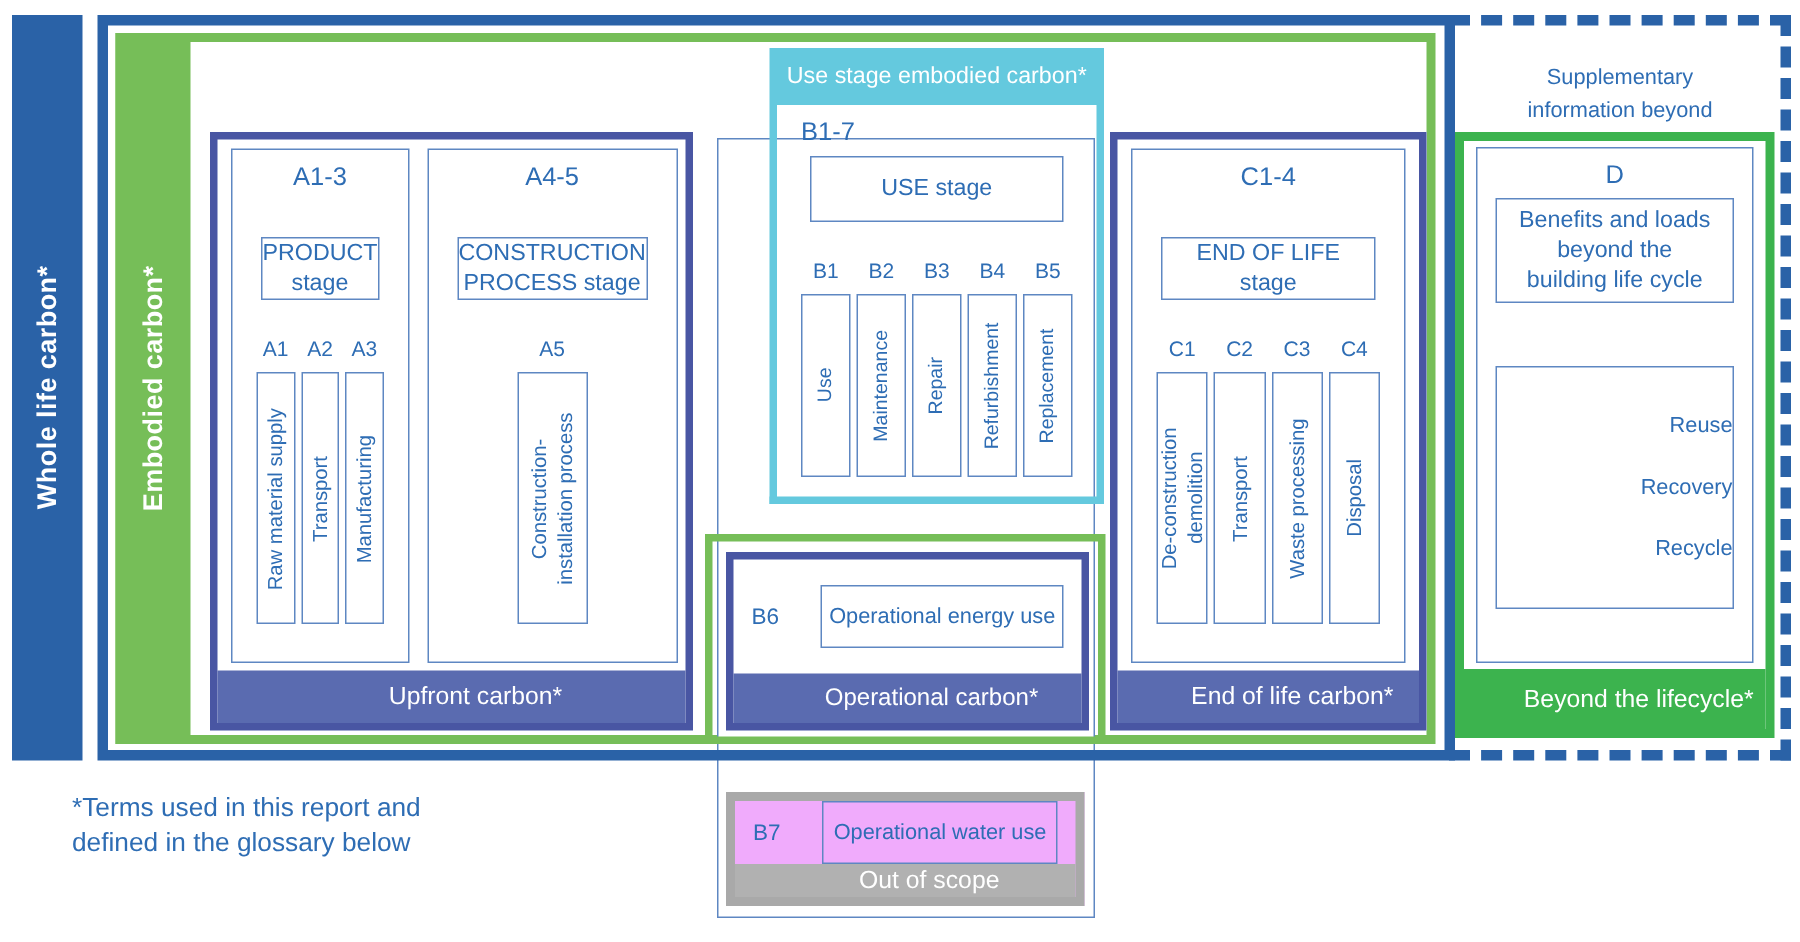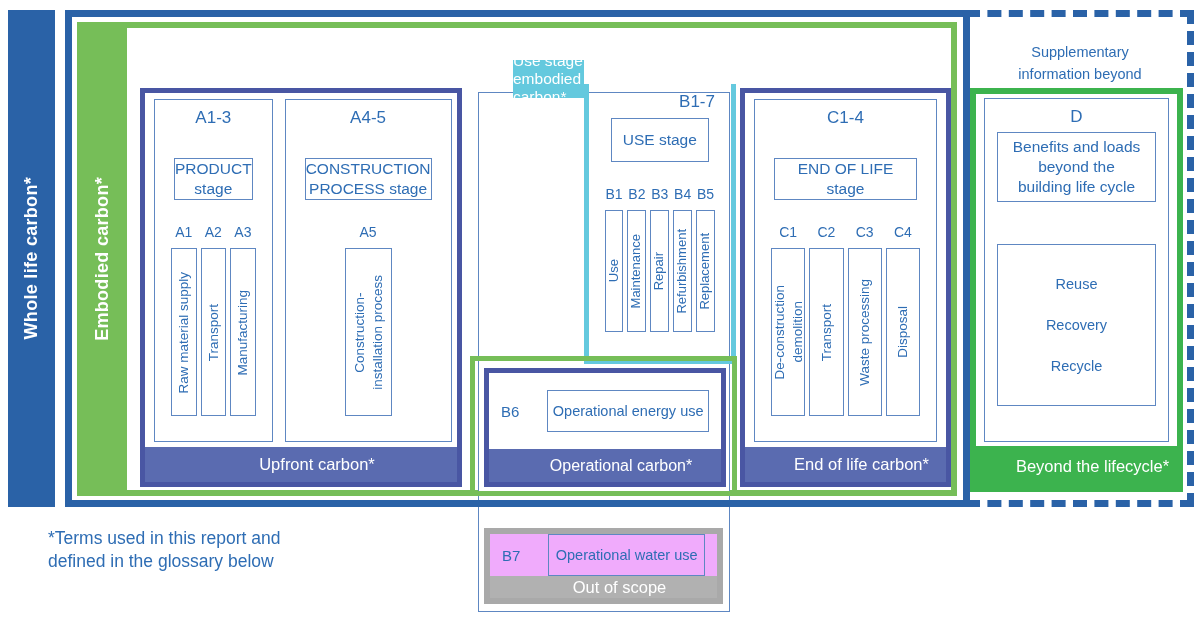--- a/index.html
+++ b/index.html
@@ -46,26 +46,26 @@
   .subcol .units { margin-top:auto; margin-bottom:28px; gap:4px; padding:0 2px; }
   .subcol .unit { flex:1; min-width:0; }
   .subcol .vbox { width:100%; height:168px; }
   .units-narrow { gap:14px !important; }
   .units-narrow .unit { flex:0 0 47px !important; }
   .banner-purple { height:35px; background:#5A6BB0; }
 
   
   .tall-rect { position:absolute; left:478px; top:92px; width:252px; height:520px;
                border:1.5px solid #5E87C2; background:#fff; z-index:2; }
-  .cyan-box { position:absolute; left:468px; top:60px; width:268px; height:304px; z-index:3;
-              display:flex; flex-direction:row;padding-left:45px; }
+  .cyan-box { position:absolute; left:468px; top:32px; width:268px; height:304px; z-index:3;
+              display:flex; flex-direction:column;padding-left:45px; }
   .cyan-banner { height:38px; background:#64C9DE; display:flex; align-items:center;
                  justify-content:center; color:#fff; font-size:15.5px; }
   .cyan-body { flex:1; border:5px solid #64C9DE; border-top:none; display:flex; flex-direction:column;
-               align-items:flex-end; padding:8px 16px 0; min-height:0;margin-top:24px; }
+               align-items:flex-start; padding:8px 16px 0; min-height:0; }
   .cyan-body .stage-box { height:44px; margin:6px 6px 0; }
   .cyan-body .units { margin-top:24px; gap:4px; }
   .cyan-body .unit { flex:1; min-width:0; }
   .cyan-body .vbox { width:100%; height:122px; }
   .cyan-body .vtext { font-size:13px; }
 
   .op-green { position:absolute; left:470px; top:356px; width:267px; height:140px;
               border:5px solid #76BE58; z-index:3; }
   .b6-box { position:absolute; left:484px; top:368px; width:242px; height:119px;
             border:5px solid #4956A3; background:#fff; z-index:4; display:flex; flex-direction:column; }
@@ -80,21 +80,21 @@
   .banner-gray { height:32px; background:#B1B1B1; font-size:16.5px; }
 
   
   .group-d { position:absolute; left:970px; top:88px; width:213px; height:404px;
              border:6px solid #3CB34E; background:#fff; z-index:3; display:flex; flex-direction:column; }
   .d-body { flex:1; padding:4px 8px; min-height:0; }
   .d-inner { border:1.5px solid #5E87C2; height:100%; display:flex; flex-direction:column;
              align-items:center; padding:8px 8px 0; }
   .d-inner .stage-box { height:70px; margin:5px 4px 0; }
   .reuse-box { border:1.5px solid #5E87C2; align-self:stretch; margin:42px 4px 0; height:162px;
-               display:flex; flex-direction:column; align-items:center; justify-content:center; gap:25px; }
+               display:flex; flex-direction:column; align-items:flex-end; justify-content:center; gap:25px; }
   .reuse-item { color:#2E6DB4; font-size:14.5px; }
   .banner-green { height:40px; background:#3CB34E; }
 
   .footnote { position:absolute; left:48px; top:527px; color:#2E6DB4; font-size:17.5px;
               line-height:1.32; white-space:pre-line; z-index:2; }
 </style>
 </head>
 <body>
 
 <div class="canvas">

